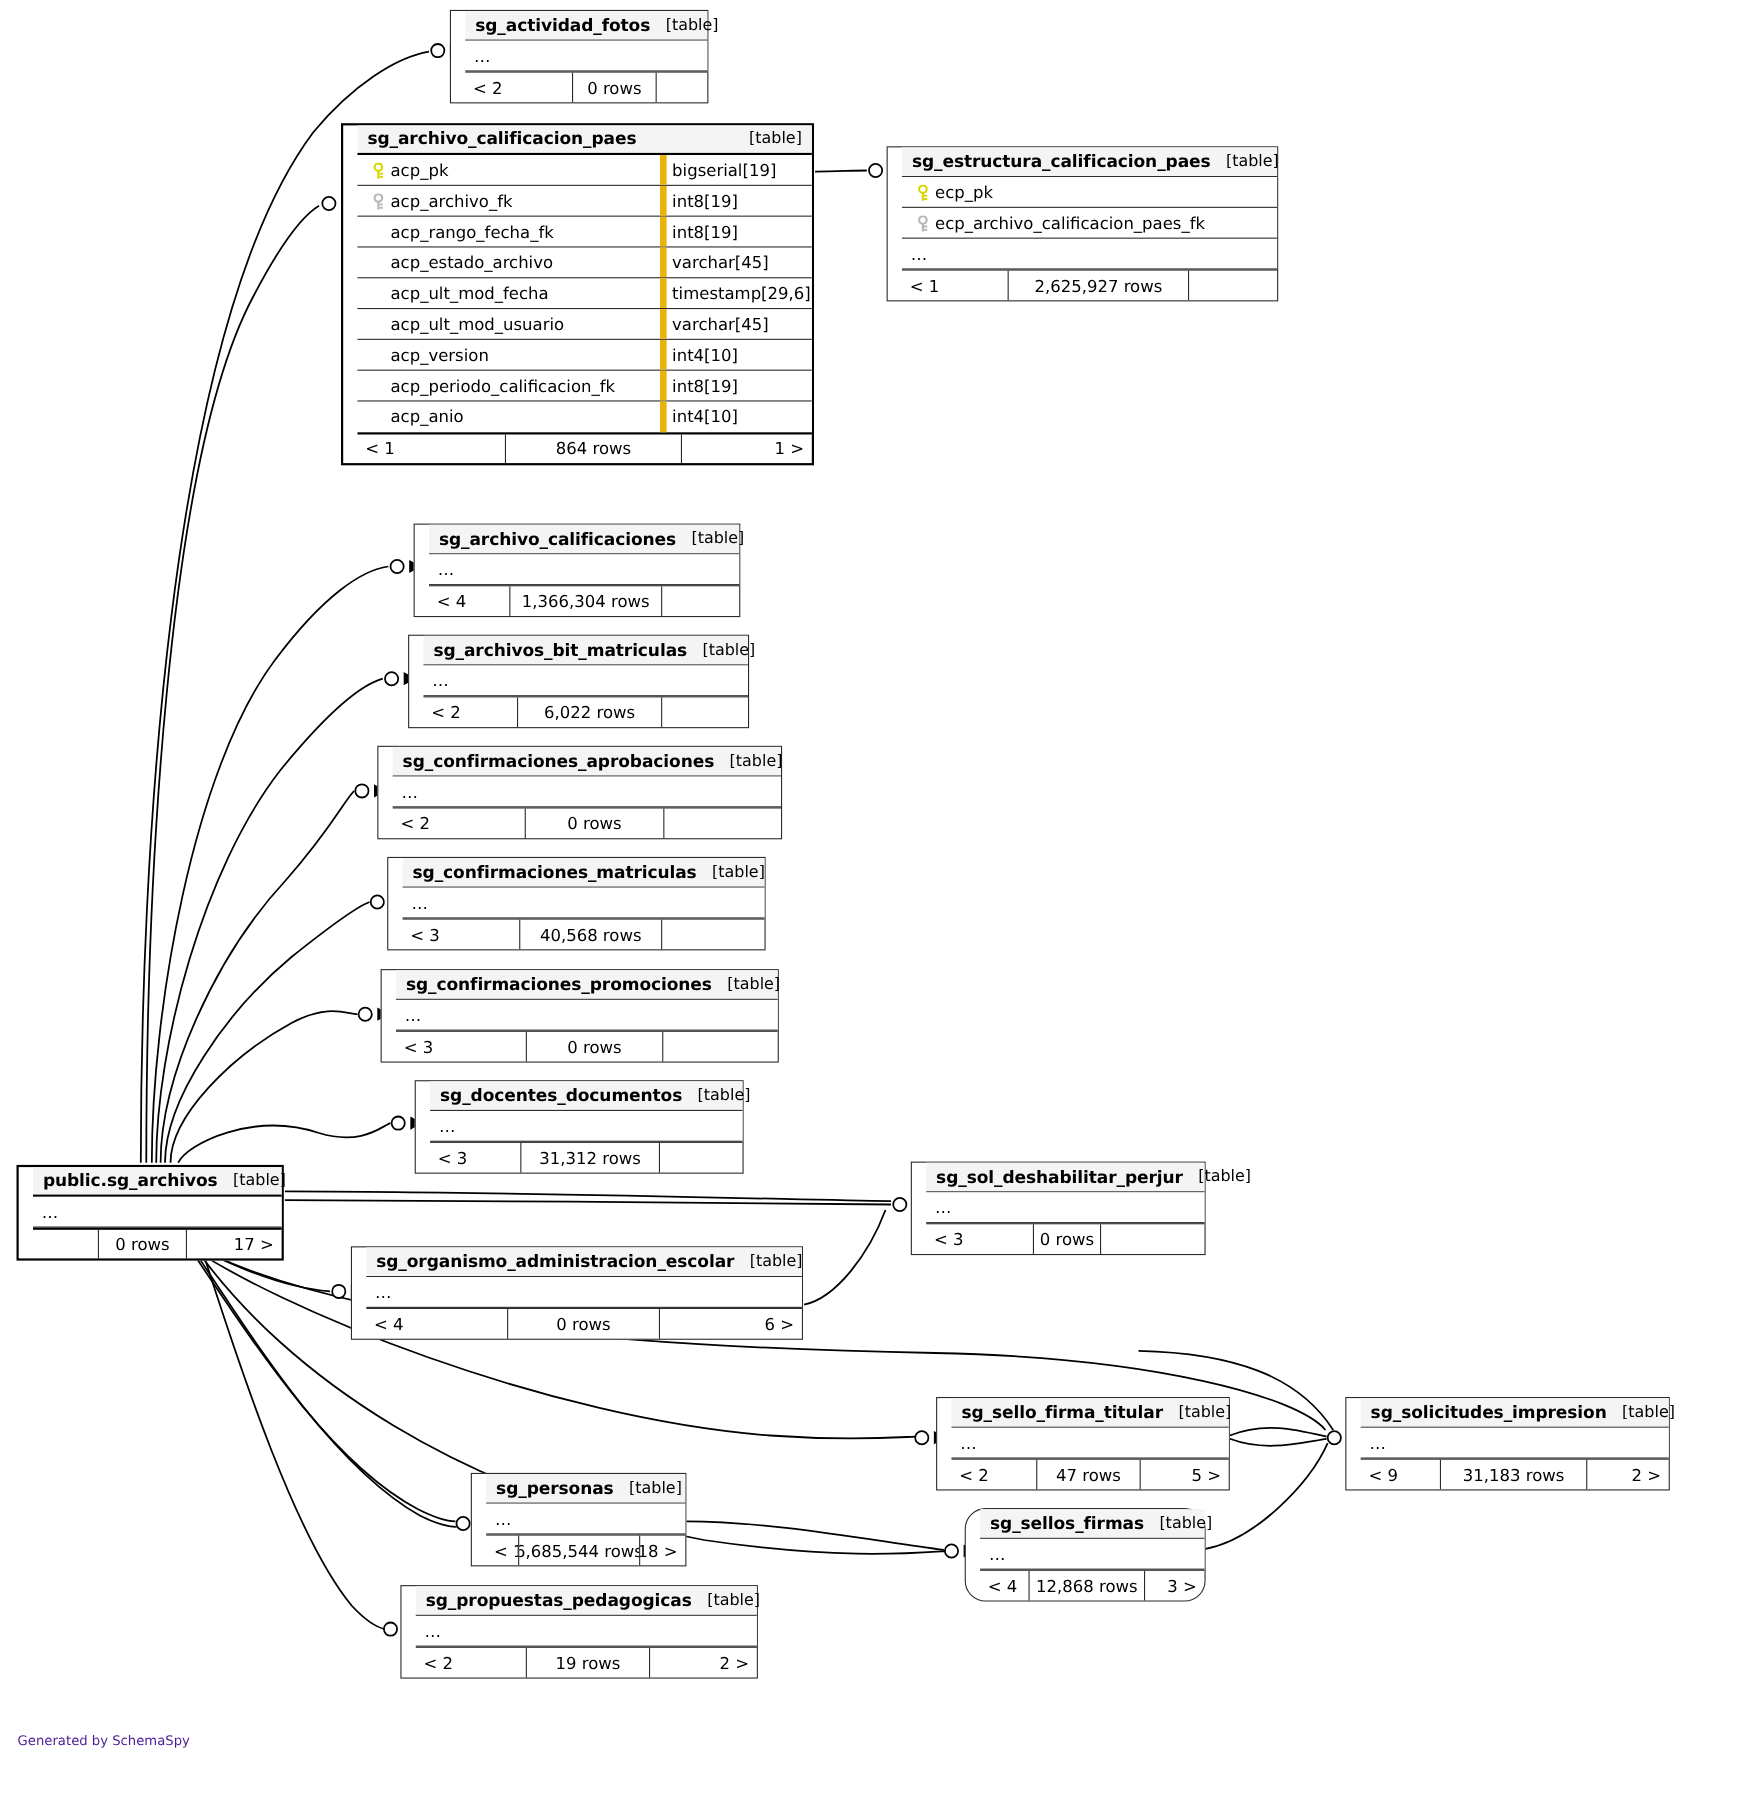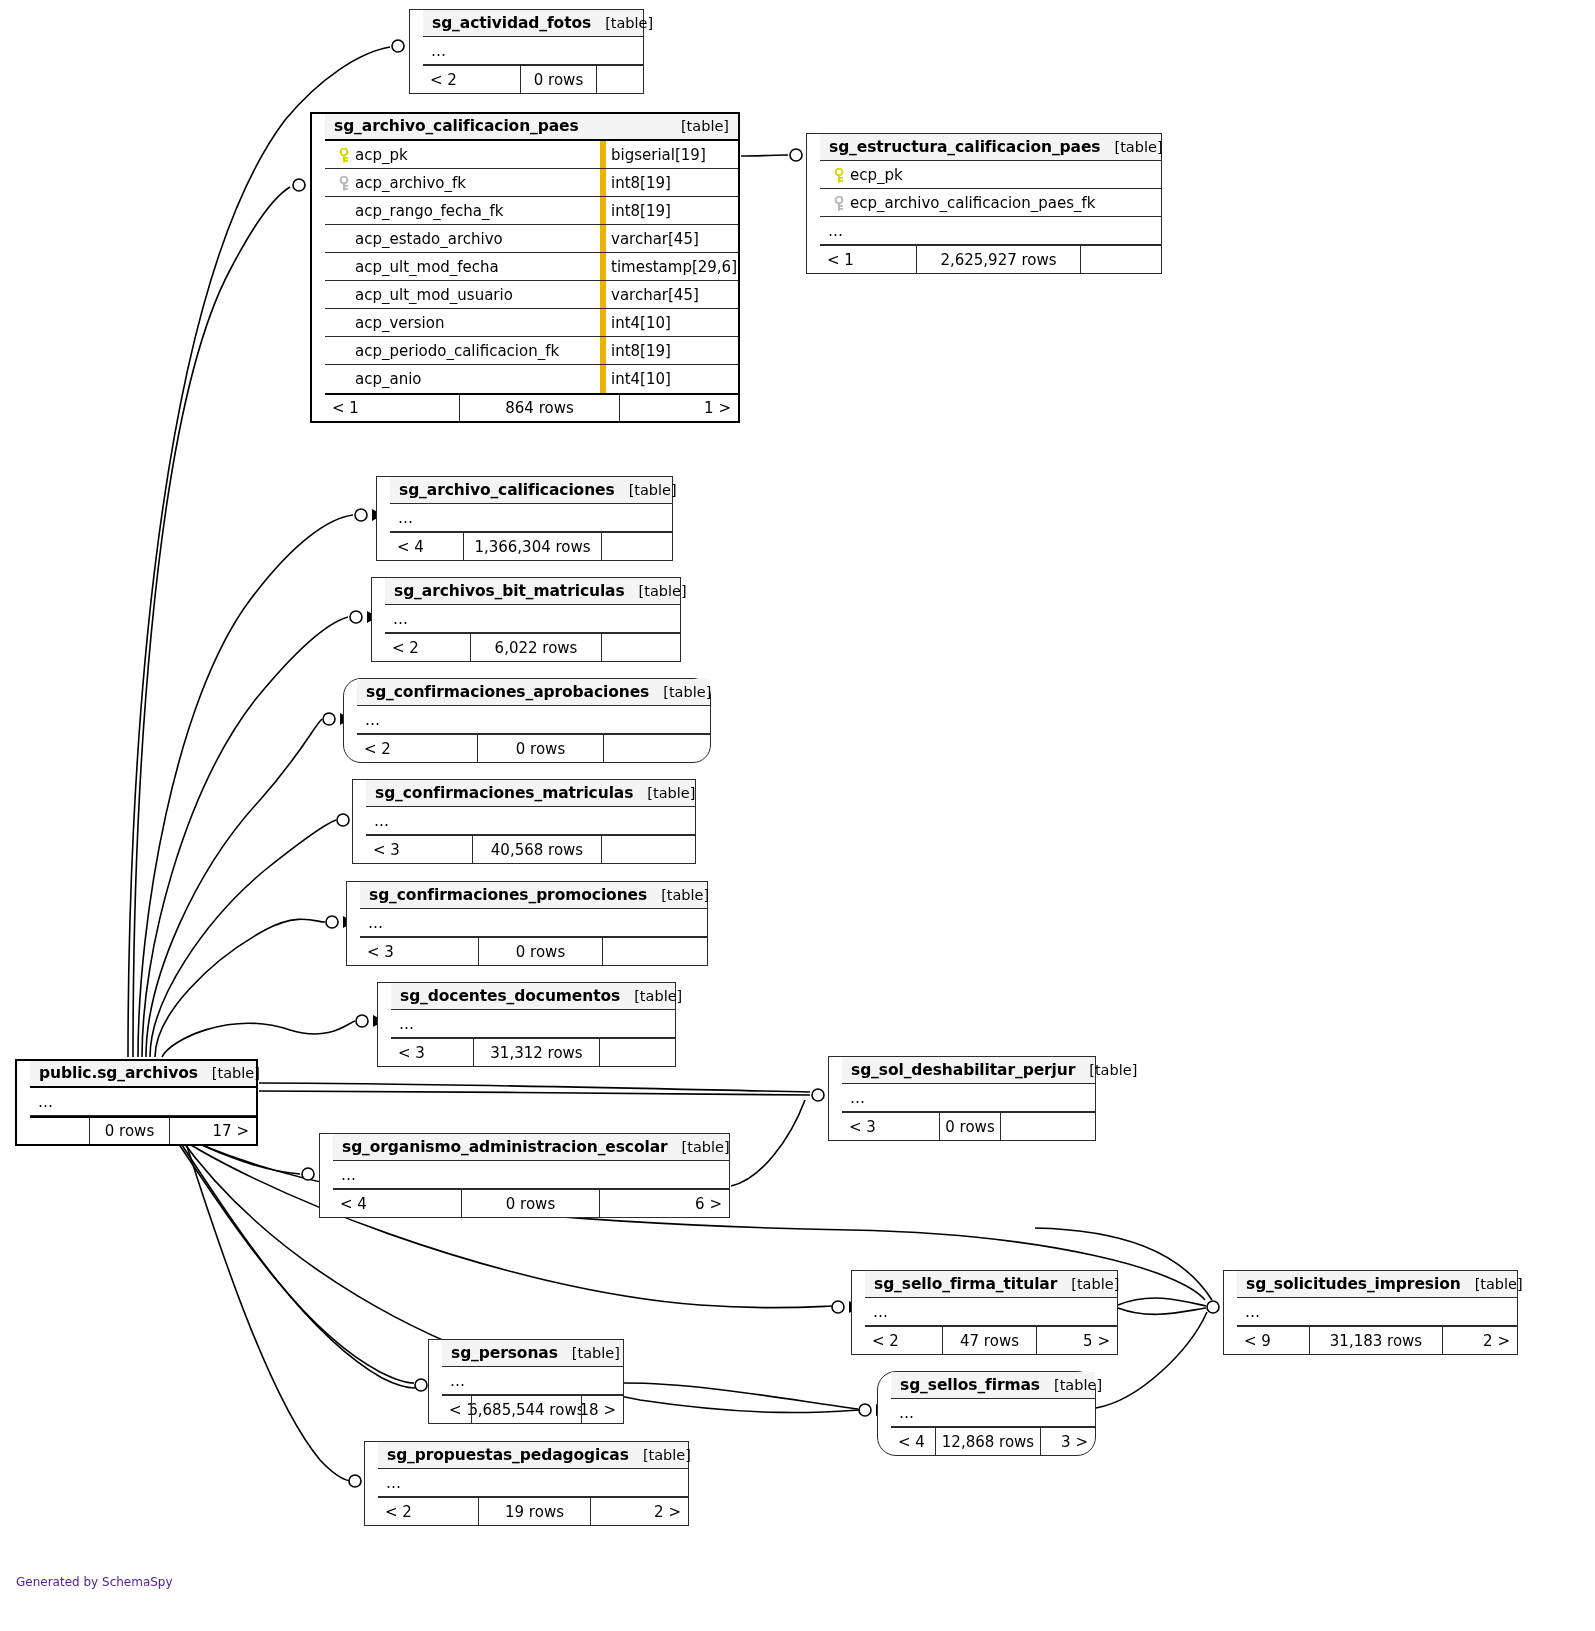--- a/index.html
+++ b/index.html
@@ -400,21 +400,21 @@
         </div>
         <div class="tbl-body">
           <div class="ellipsis-row">…</div>
         </div>
         <div class="foot-row">
           <span class="foot-cell foot-left" style="width:85px">&lt; 2</span>
           <span class="foot-cell foot-mid" style="flex:1 1 auto">6,022 rows</span>
           <span class="foot-cell foot-right" style="width:78px"></span>
         </div>
       </div>
-      <div class="table-box" style="left: 343px; top: 678px; width: 368px; border-radius: 18px;">
+      <div class="table-box" style="left: 343px; top: 678px; width: 368px;">
         <div class="tbl-title">
           <span class="tbl-name">sg_confirmaciones_aprobaciones</span>
           <span class="tbl-tag">[table]</span>
         </div>
         <div class="tbl-body">
           <div class="ellipsis-row">…</div>
         </div>
         <div class="foot-row">
           <span class="foot-cell foot-left" style="width:120px">&lt; 2</span>
           <span class="foot-cell foot-mid" style="flex:1 1 auto">0 rows</span>

